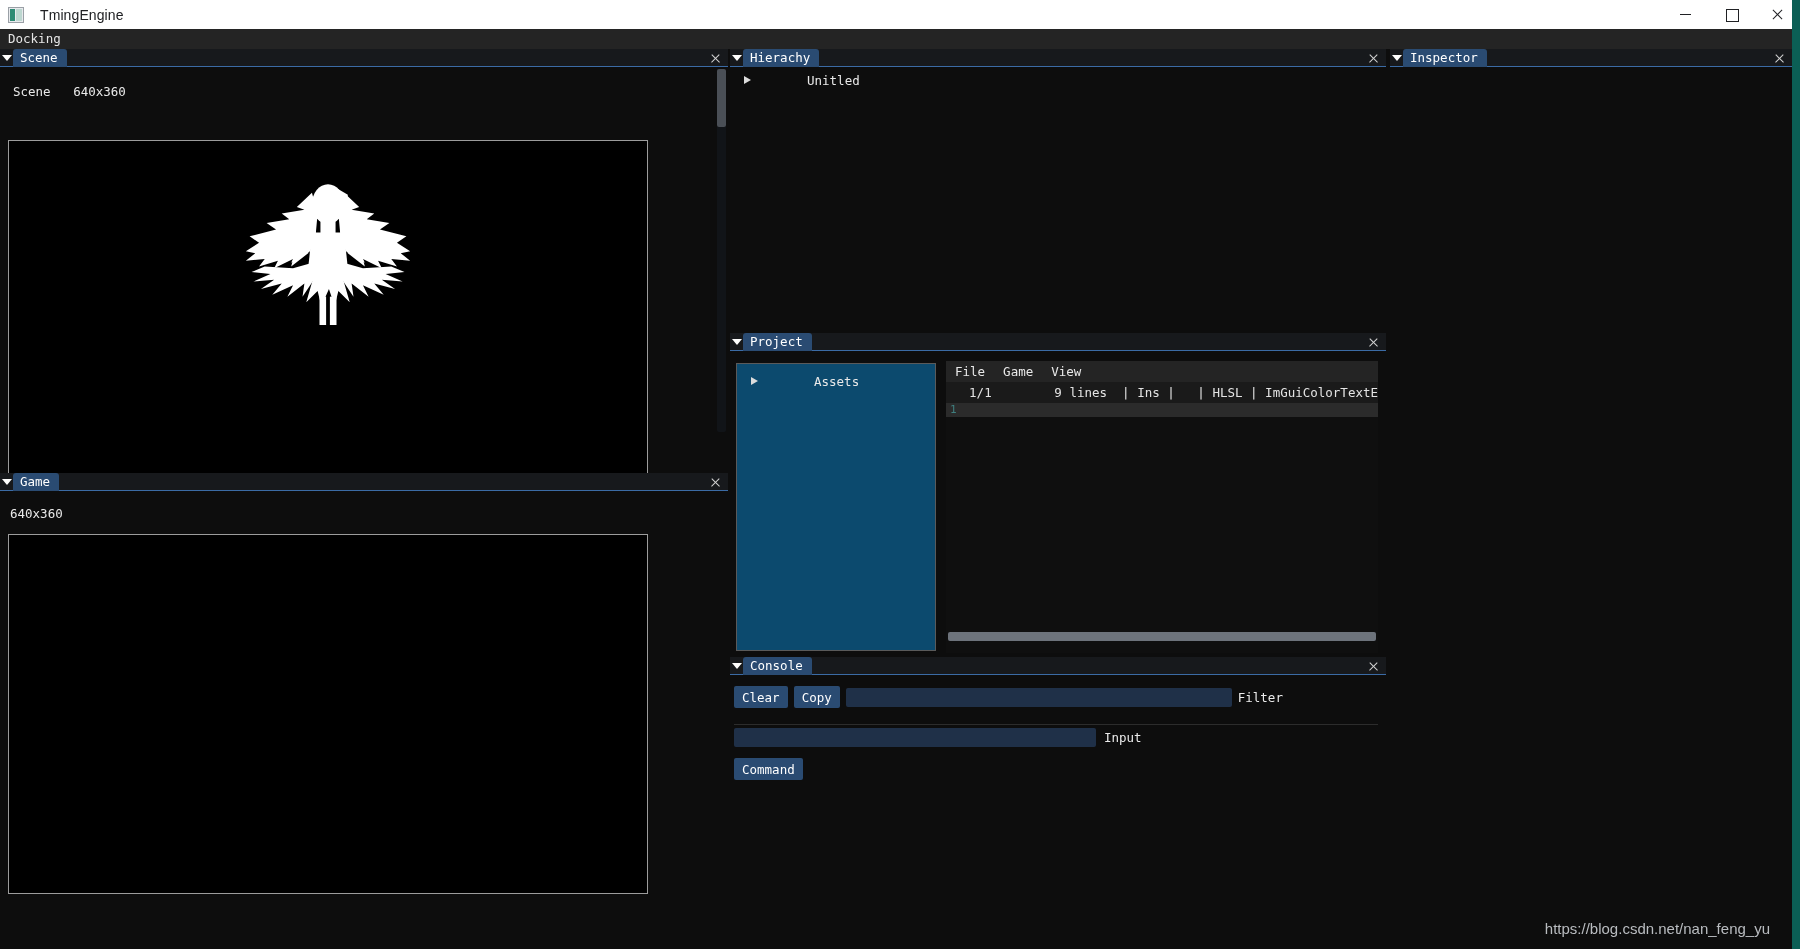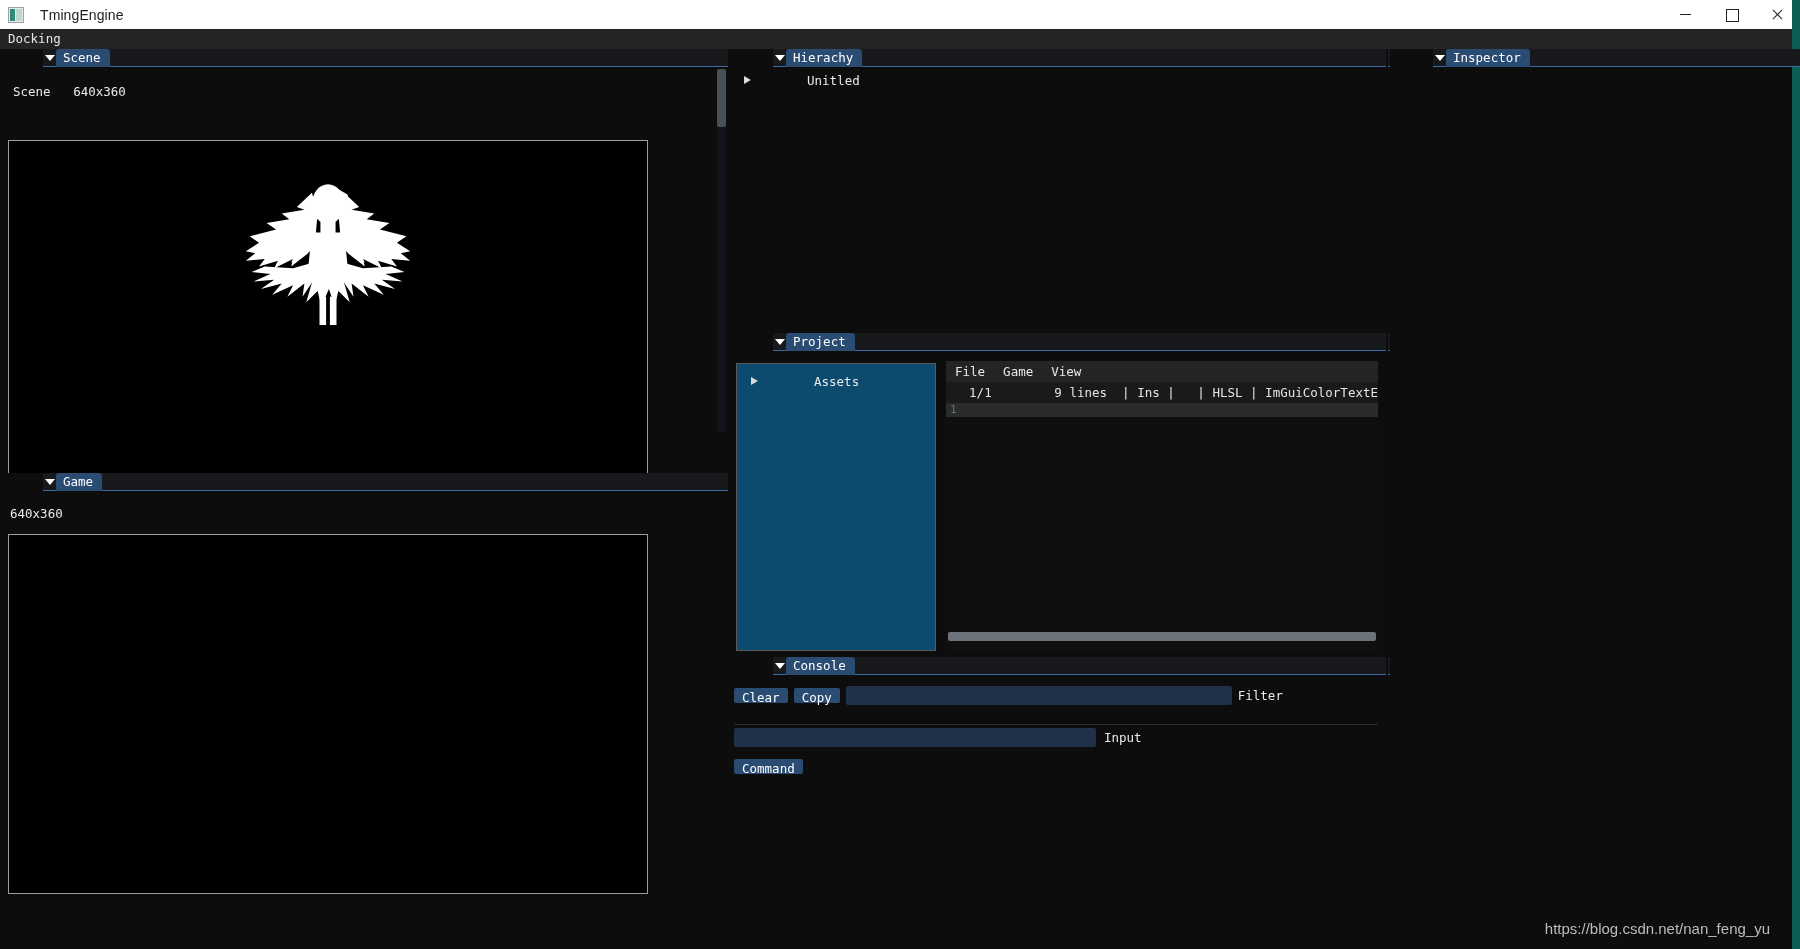--- a/index.html
+++ b/index.html
@@ -79,21 +79,20 @@
     font-size: 12.5px; color: #e6e6e6; padding: 0 8px; line-height: 20px;
   }
 
   
   .panel { position: absolute; background: #0d0d0d; }
   .panel-titlebar {
     position: absolute; left: 0; top: 0; height: 18px; width: 100%;
     background: #17191c;
     display: flex; align-items: flex-start;
     border-bottom: 1px solid #3b6ba5;
-    margin-left: 43px;
   }
   .collapse-arrow {
     width: 13px; height: 18px; flex: none;
     display: flex; align-items: center; justify-content: center;
   }
   .collapse-arrow::after {
     content: ""; width: 0; height: 0;
     border-left: 5px solid transparent; border-right: 5px solid transparent;
     border-top: 6px solid #ffffff;
   }
@@ -195,21 +194,21 @@
     position: absolute; height: 9px; background: #111418; border-radius: 2px;
   }
   .hscroll .thumb {
     position: absolute; top: 0; height: 9px; background: #6d737b; border-radius: 2px;
   }
 
   
   #console-panel { left: 730px; top: 628px; width: 656px; height: 292px; }
   .imgui-btn {
     background: #2a4b72; color: #ffffff;
-    font-size: 12.5px; line-height: 17px; height: 15px;
+    font-size: 12.5px; line-height: 17px; height: 22px;
     padding: 1px 8px 0 8px; border: none; border-radius: 2px;
     font-family: "DejaVu Sans Mono", monospace;
   }
   .imgui-input {
     background: #1f3048; border: none; height: 19px; border-radius: 2px;
   }
   .inline-label { font-size: 12.5px; color: #eaeaea; line-height: 19px; }
   #console-row1 {
     position: absolute; left: 4px; top: 11px; right: 8px;
     display: flex; align-items: center; gap: 6px;

